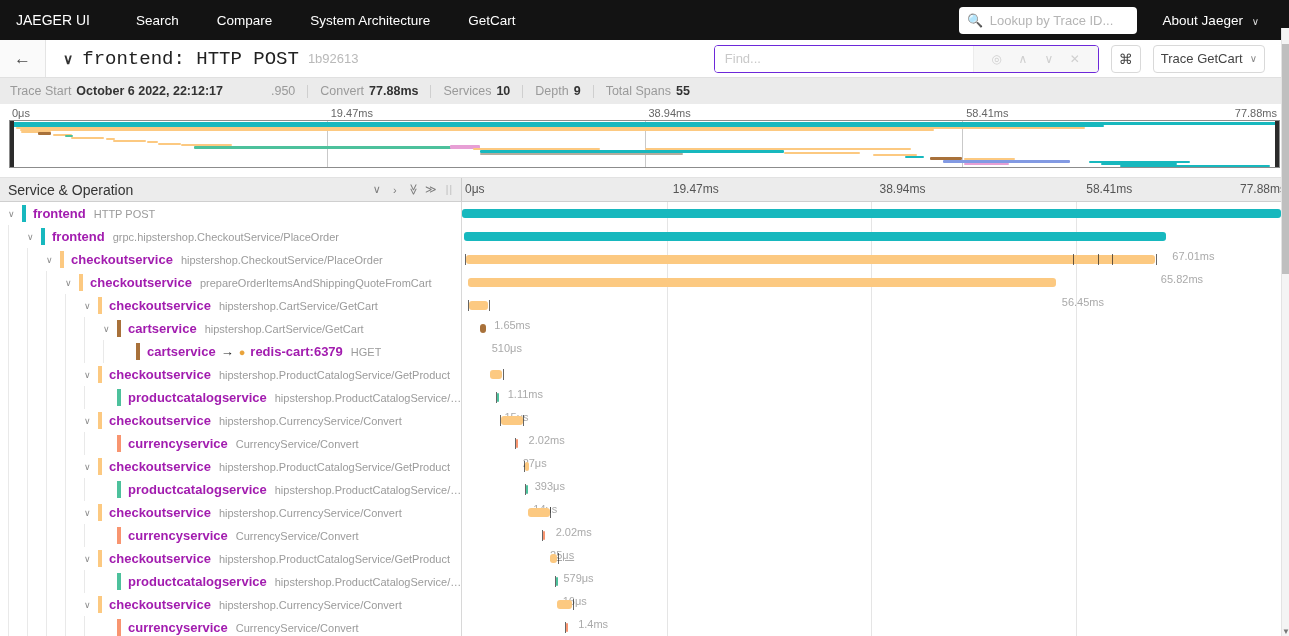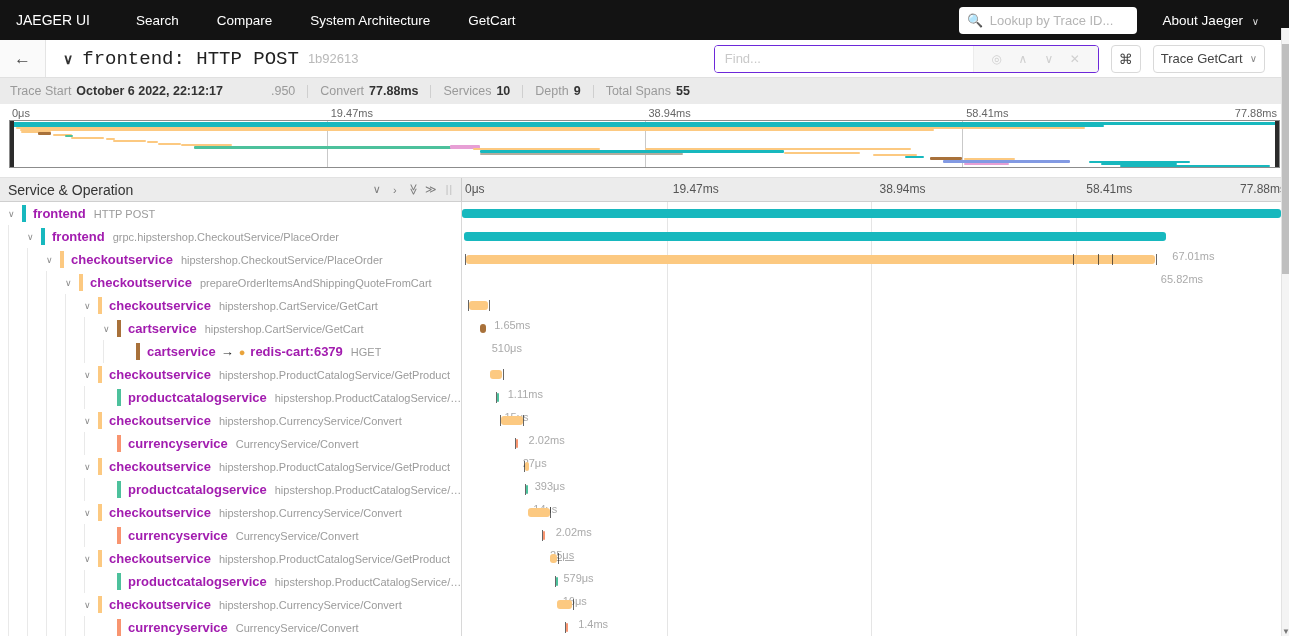--- a/index.html
+++ b/index.html
@@ -267,20 +267,24 @@
     <div class="row">
       <div class="name-col">
         <div class="guide"></div>
         <div class="guide"></div>
         <div class="guide"></div>
         <div class="chev-cell">∨</div>
         <div class="cbar" style="background: rgb(252, 201, 129);"></div>
         <div class="svc">checkoutservice</div>
         <div class="op">prepareOrderItemsAndShippingQuoteFromCart</div>
       </div>
+      <div class="bar-col">
+        <div class="sbar" style="left: 0.75%; width: 71.75%; background: rgb(252, 201, 129);"></div>
+        <div class="dur" style="left: calc(72.5% + 6px);">56.45ms</div>
+      </div>
     </div>
     <div class="row">
       <div class="name-col">
         <div class="guide"></div>
         <div class="guide"></div>
         <div class="guide"></div>
         <div class="guide"></div>
         <div class="chev-cell">∨</div>
         <div class="cbar" style="background: rgb(252, 201, 129);"></div>
         <div class="svc">checkoutservice</div>

